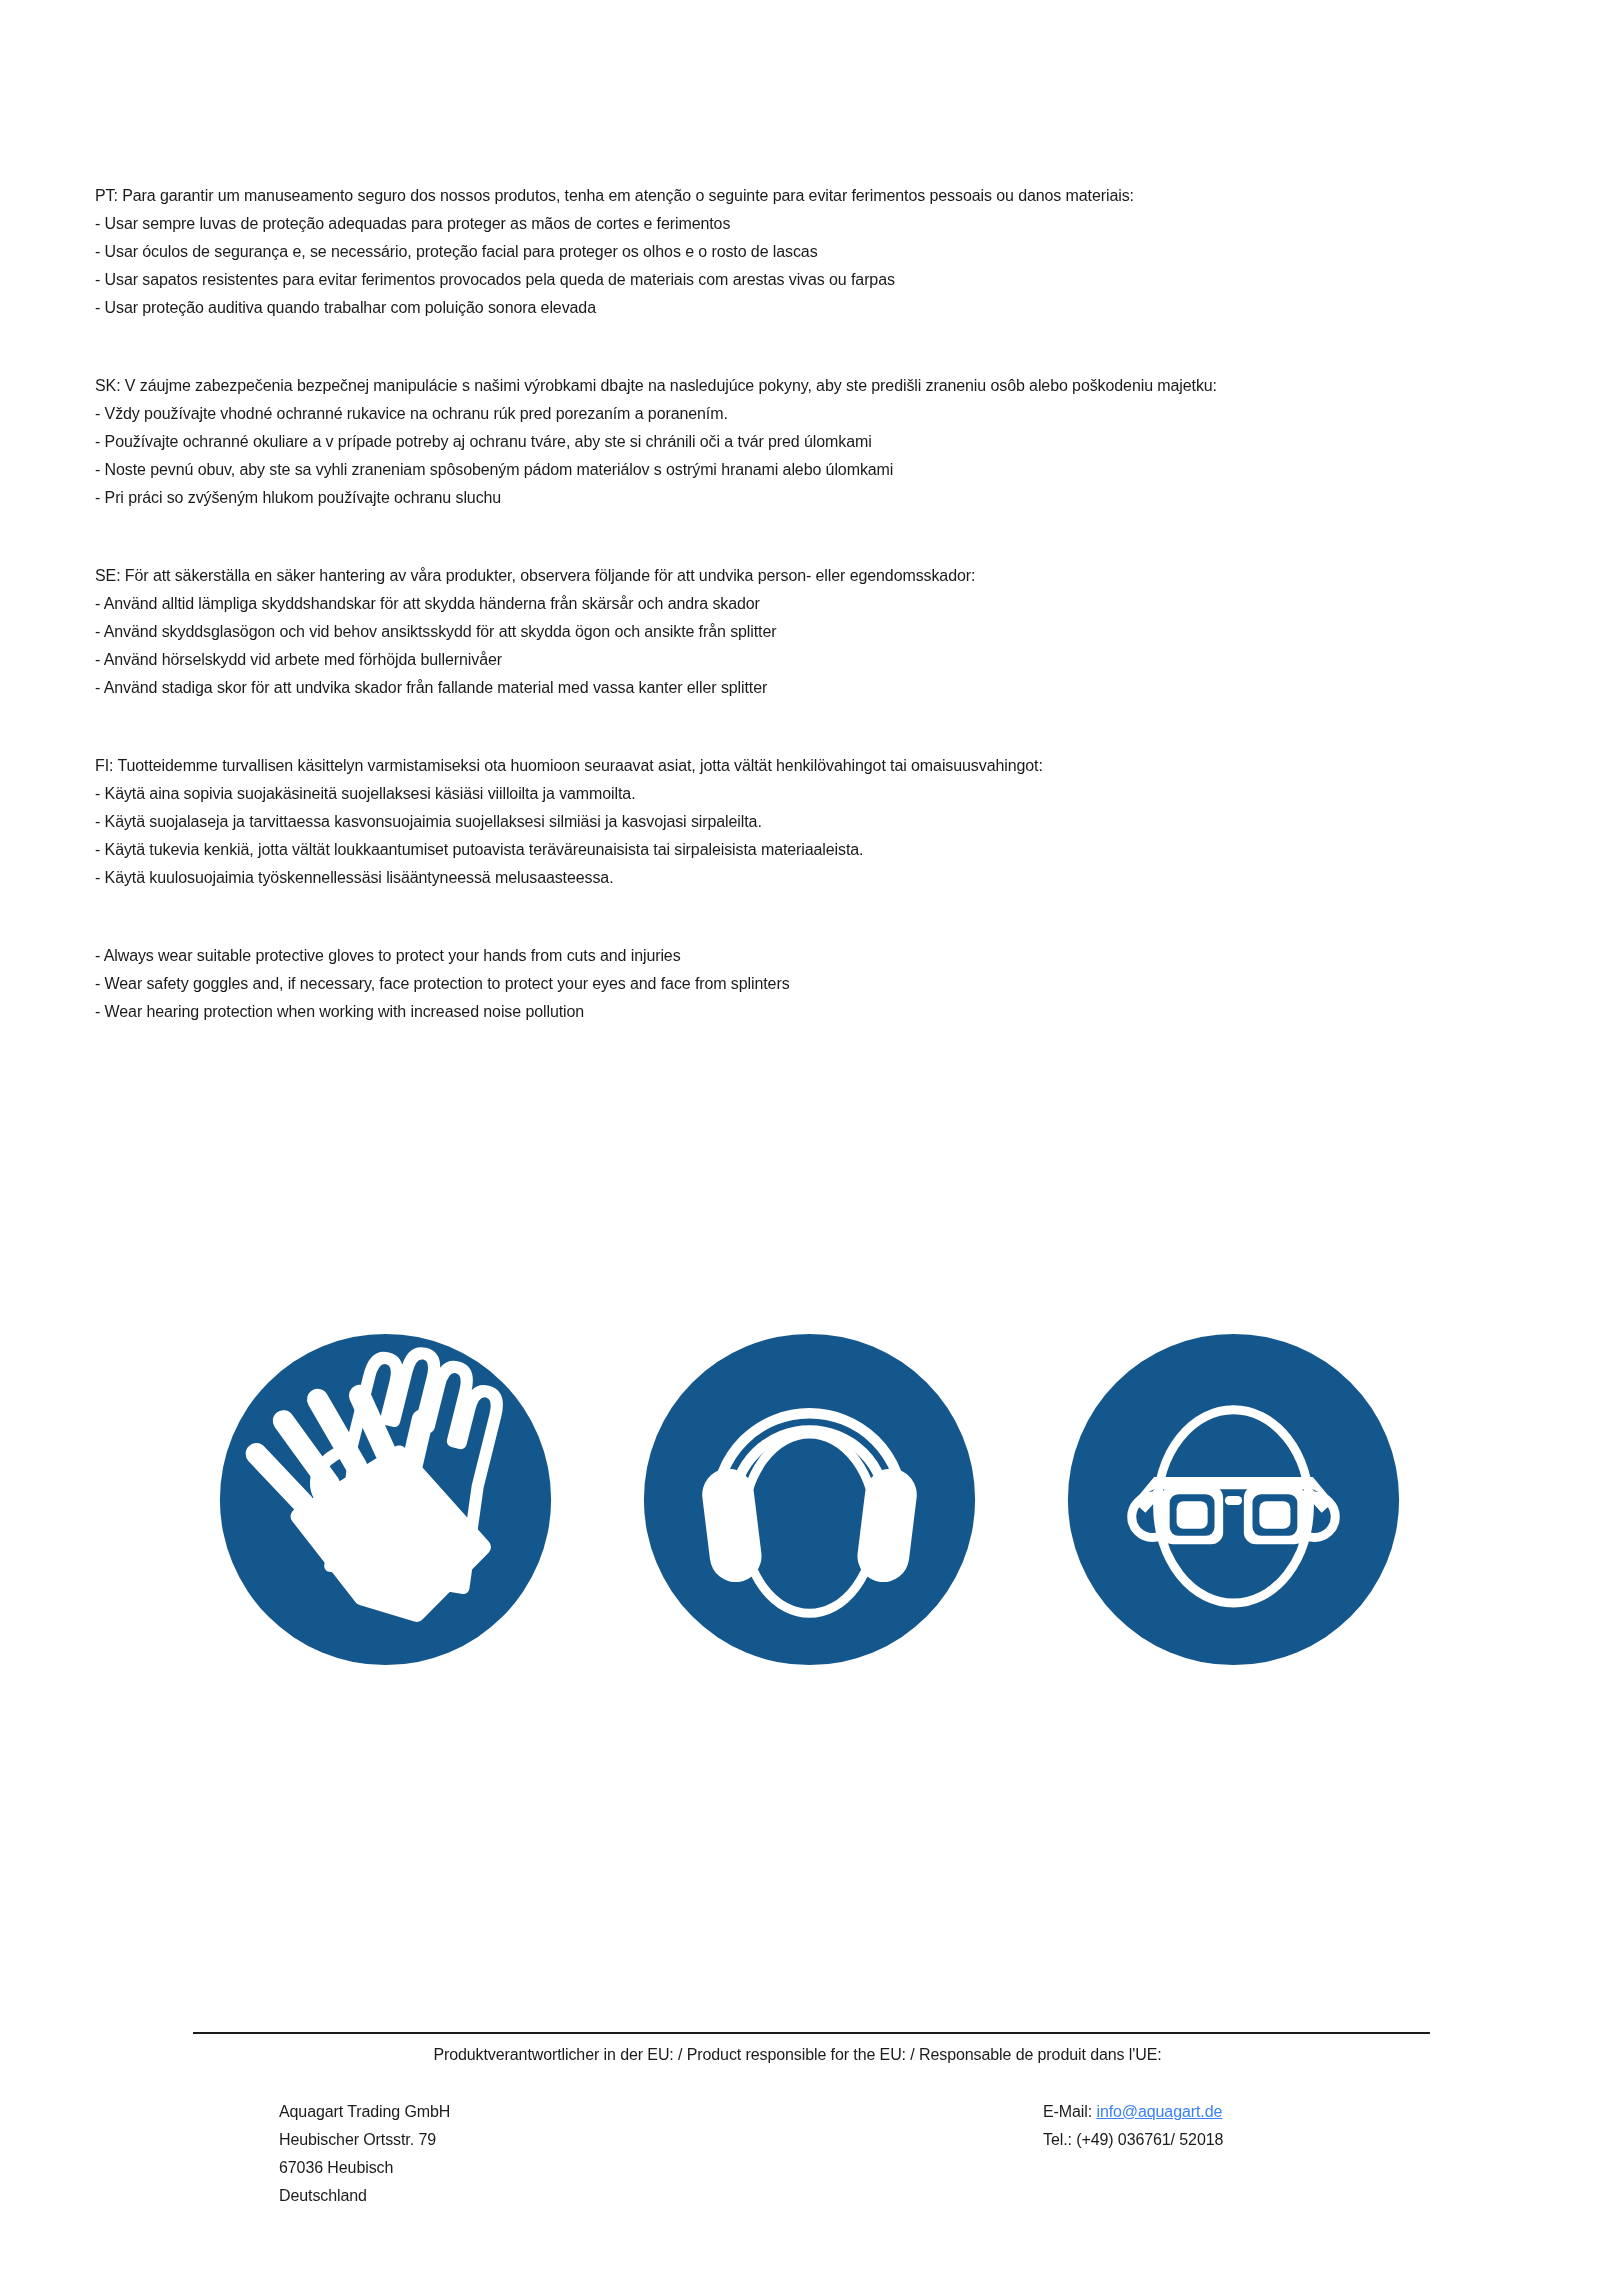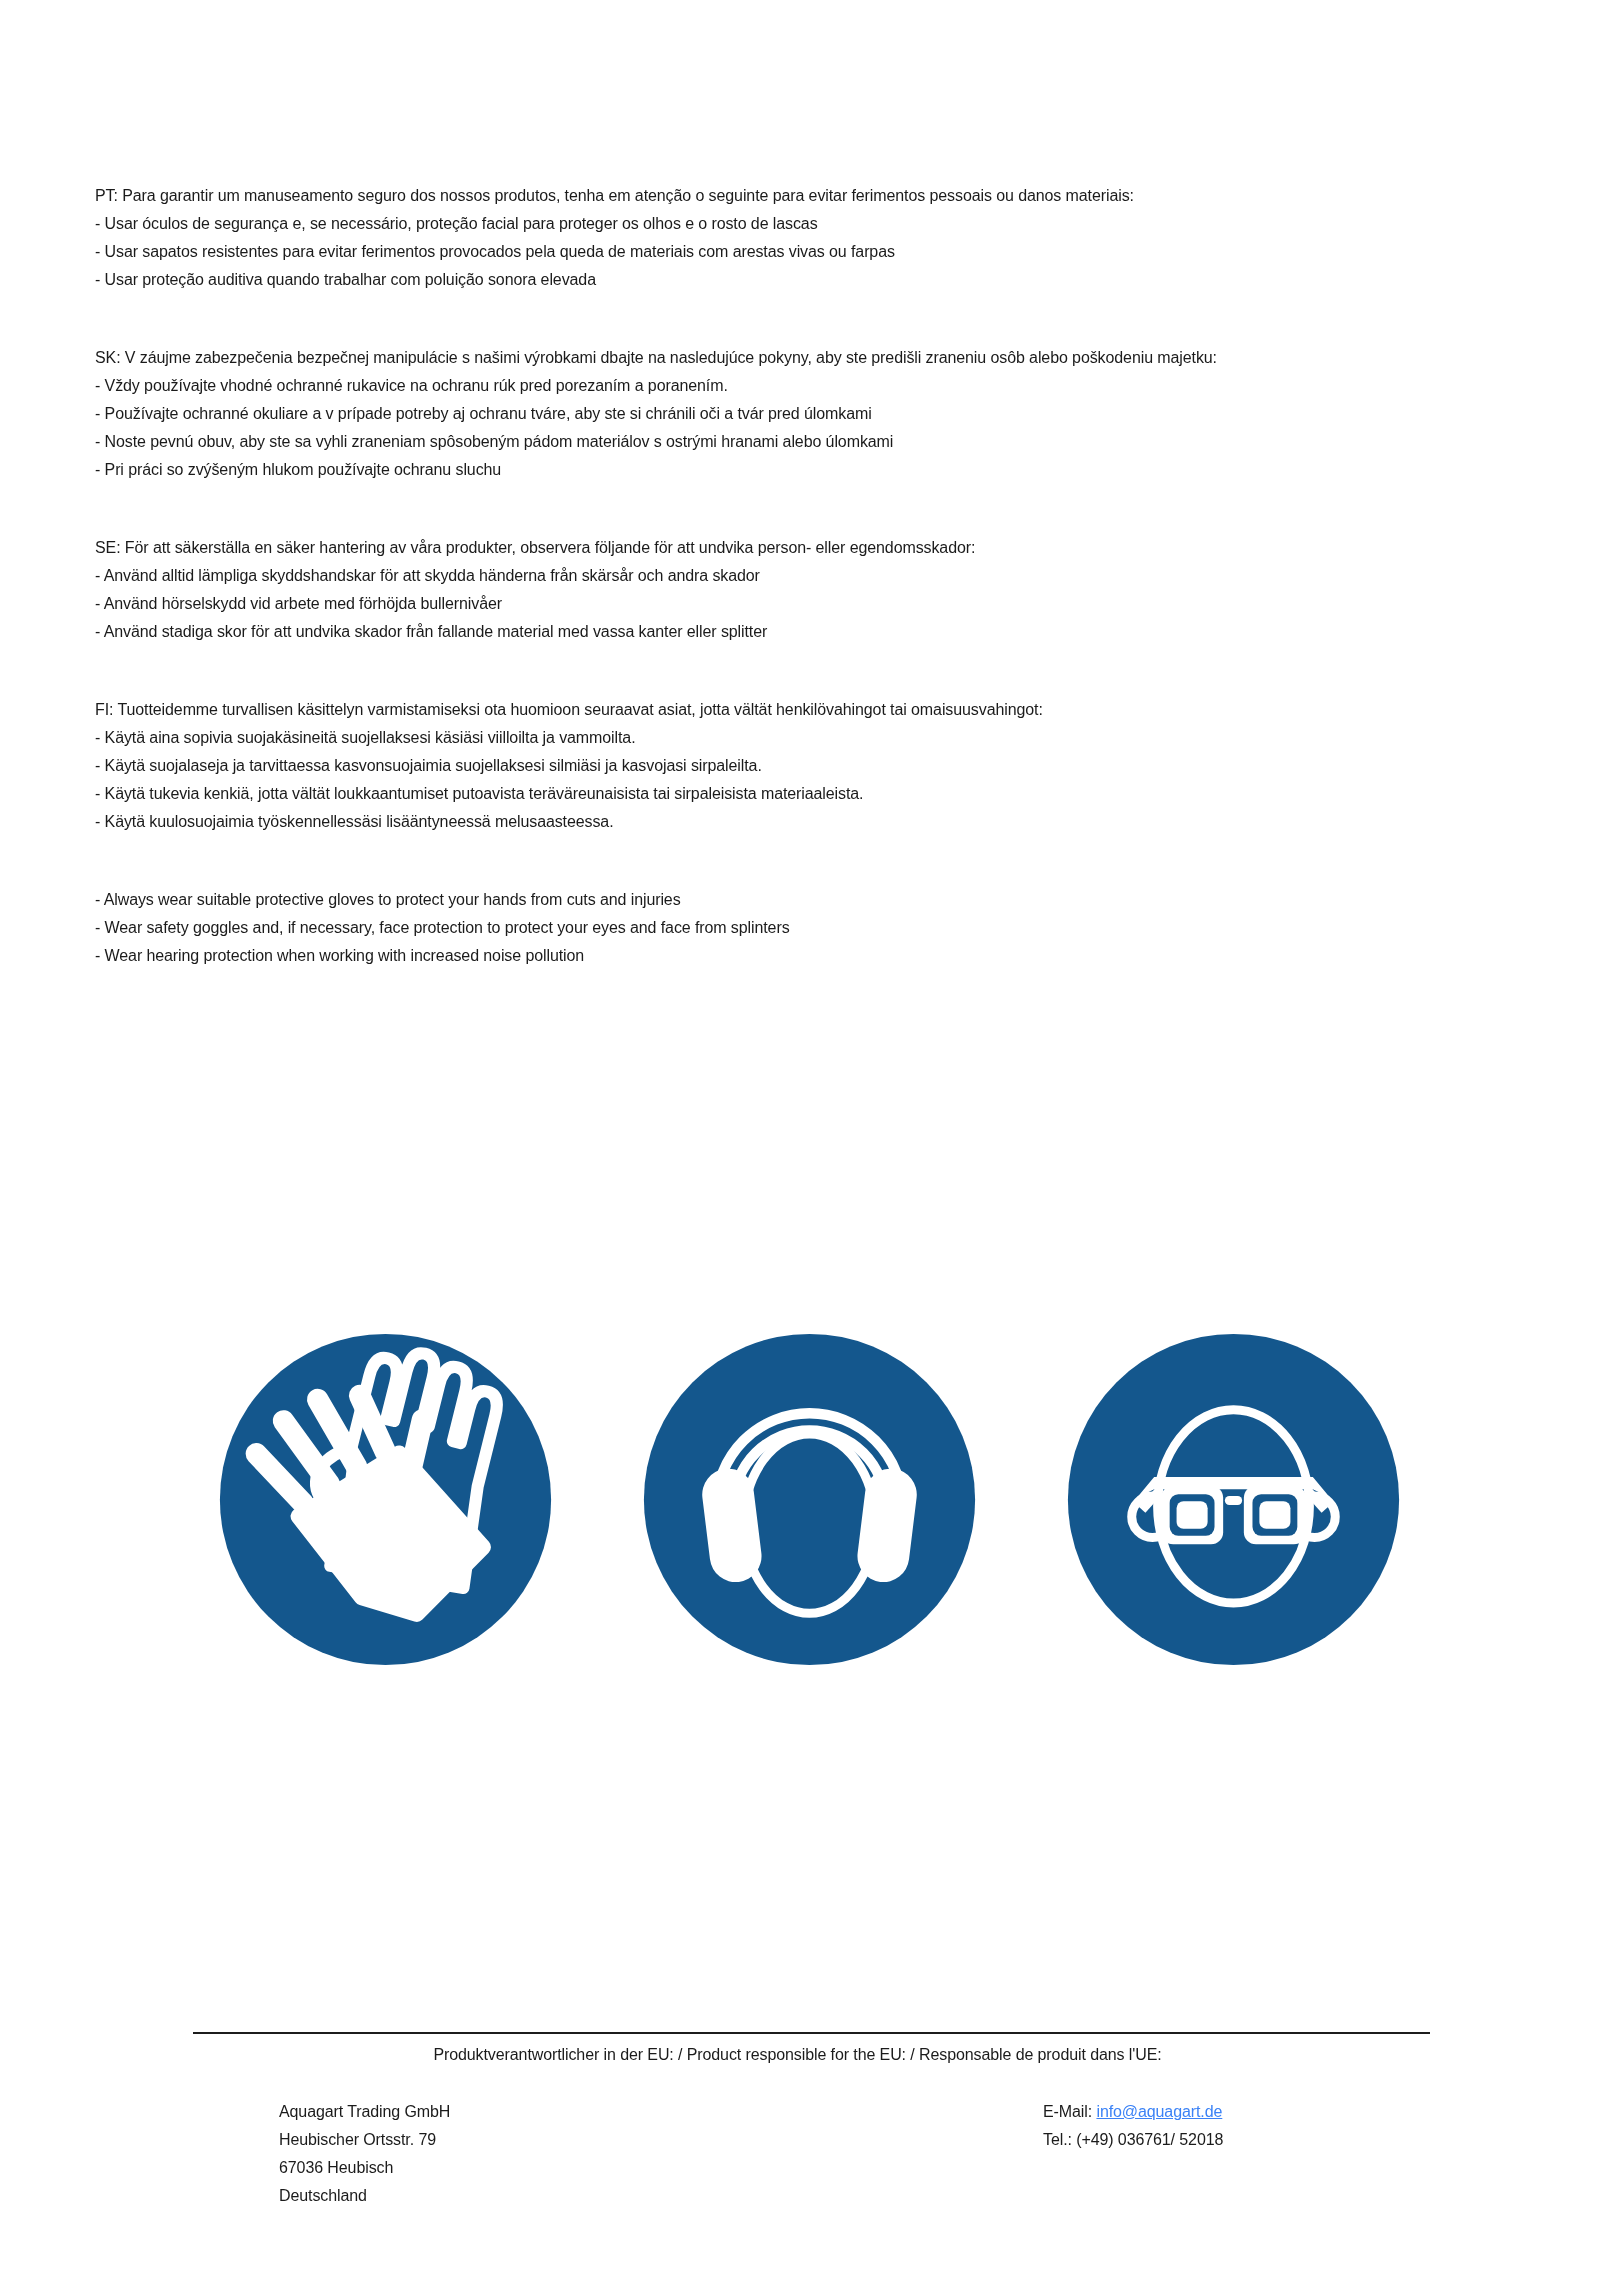--- a/index.html
+++ b/index.html
@@ -17,34 +17,36 @@
   .address{position:absolute;left:279px;top:2098px;}
   .contact{position:absolute;left:1043px;top:2098px;}
   a.email{text-decoration:underline;cursor:pointer;}
 </style>
 </head>
 <body style="color: rgb(27, 27, 27); background: rgb(255, 255, 255);">
 
 <div class="content" id="sections">
     <div class="section">
       <div class="line">PT: Para garantir um manuseamento seguro dos nossos produtos, tenha em atenção o seguinte para evitar ferimentos pessoais ou danos materiais:</div>
+      <div class="line">- Usar sempre luvas de proteção adequadas para proteger as mãos de cortes e ferimentos</div>
       <div class="line">- Usar óculos de segurança e, se necessário, proteção facial para proteger os olhos e o rosto de lascas</div>
       <div class="line">- Usar sapatos resistentes para evitar ferimentos provocados pela queda de materiais com arestas vivas ou farpas</div>
       <div class="line">- Usar proteção auditiva quando trabalhar com poluição sonora elevada</div>
     </div>
     <div class="section">
       <div class="line">SK: V záujme zabezpečenia bezpečnej manipulácie s našimi výrobkami dbajte na nasledujúce pokyny, aby ste predišli zraneniu osôb alebo poškodeniu majetku:</div>
       <div class="line">- Vždy používajte vhodné ochranné rukavice na ochranu rúk pred porezaním a poranením.</div>
       <div class="line">- Používajte ochranné okuliare a v prípade potreby aj ochranu tváre, aby ste si chránili oči a tvár pred úlomkami</div>
       <div class="line">- Noste pevnú obuv, aby ste sa vyhli zraneniam spôsobeným pádom materiálov s ostrými hranami alebo úlomkami</div>
       <div class="line">- Pri práci so zvýšeným hlukom používajte ochranu sluchu</div>
     </div>
     <div class="section">
       <div class="line">SE: För att säkerställa en säker hantering av våra produkter, observera följande för att undvika person- eller egendomsskador:</div>
       <div class="line">- Använd alltid lämpliga skyddshandskar för att skydda händerna från skärsår och andra skador</div>
+      <div class="line">- Använd skyddsglasögon och vid behov ansiktsskydd för att skydda ögon och ansikte från splitter</div>
       <div class="line">- Använd hörselskydd vid arbete med förhöjda bullernivåer</div>
       <div class="line">- Använd stadiga skor för att undvika skador från fallande material med vassa kanter eller splitter</div>
     </div>
     <div class="section">
       <div class="line">FI: Tuotteidemme turvallisen käsittelyn varmistamiseksi ota huomioon seuraavat asiat, jotta vältät henkilövahingot tai omaisuusvahingot:</div>
       <div class="line">- Käytä aina sopivia suojakäsineitä suojellaksesi käsiäsi viilloilta ja vammoilta.</div>
       <div class="line">- Käytä suojalaseja ja tarvittaessa kasvonsuojaimia suojellaksesi silmiäsi ja kasvojasi sirpaleilta.</div>
       <div class="line">- Käytä tukevia kenkiä, jotta vältät loukkaantumiset putoavista teräväreunaisista tai sirpaleisista materiaaleista.</div>
       <div class="line">- Käytä kuulosuojaimia työskennellessäsi lisääntyneessä melusaasteessa.</div>
     </div>

